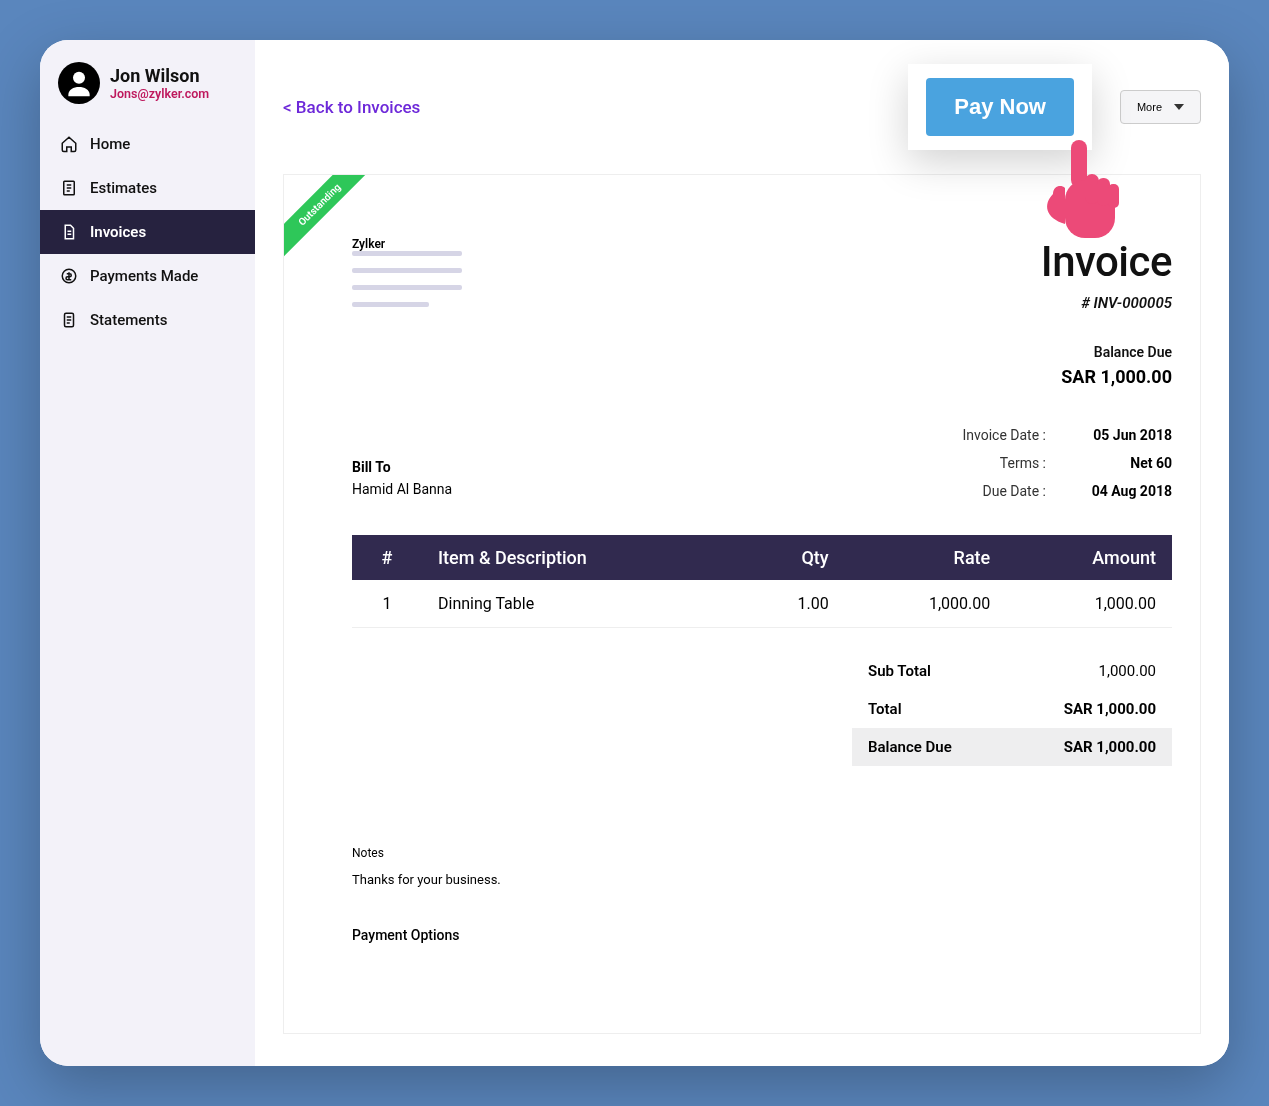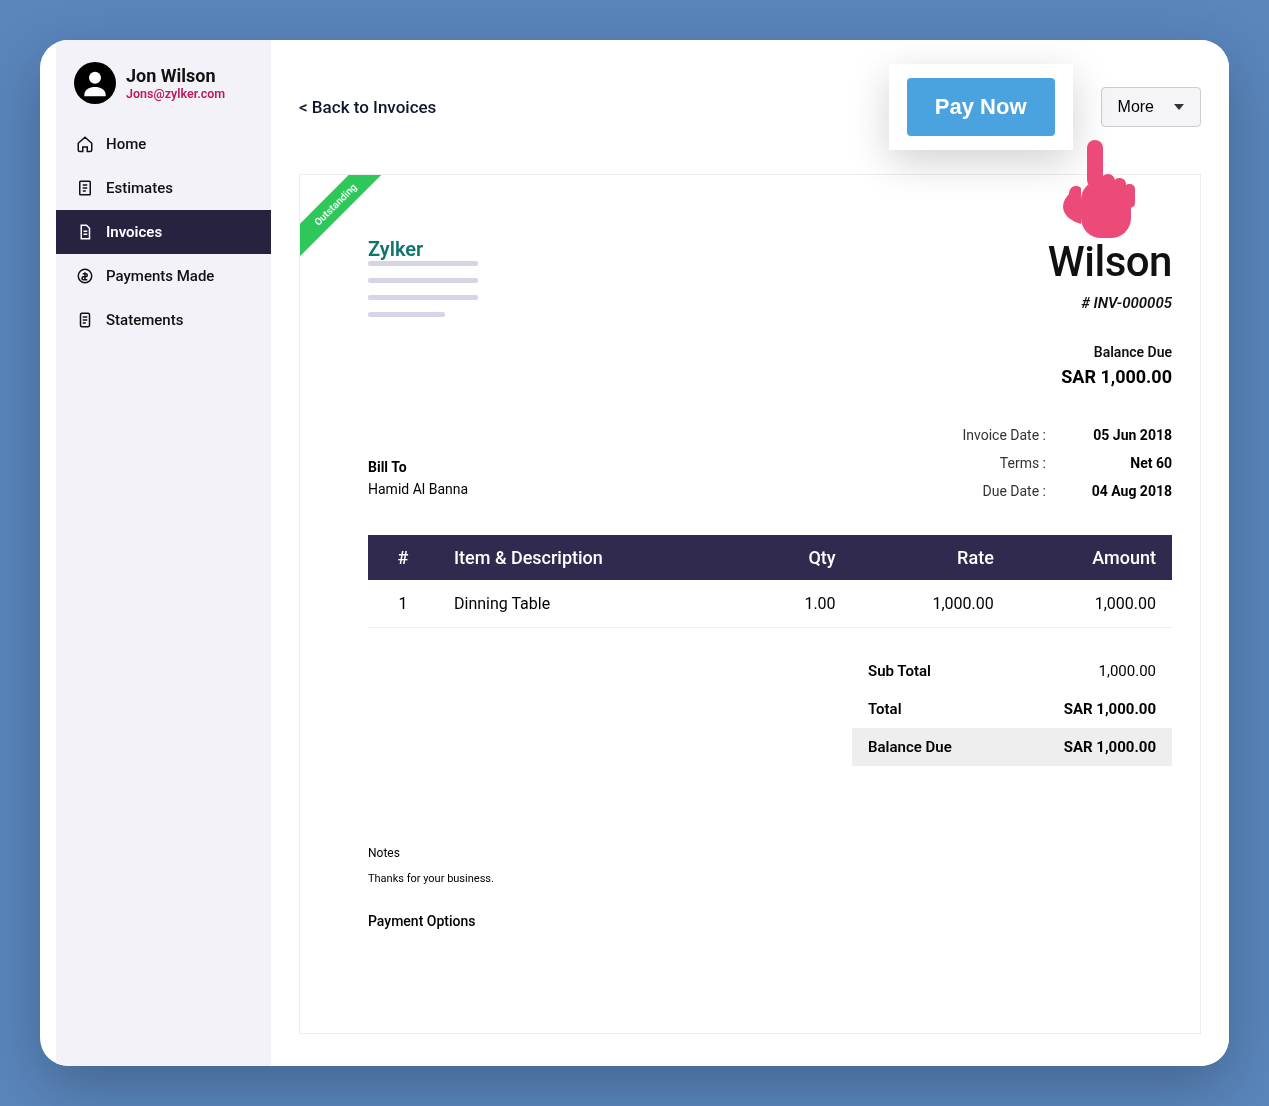--- a/index.html
+++ b/index.html
@@ -13,21 +13,20 @@
   }
   .app-frame {
     width: 1189px;
     height: 1026px;
     background: #fff;
     border-radius: 28px;
     overflow: hidden;
     box-shadow: 0 20px 60px rgba(0,0,0,0.25);
     display: flex;
     position: relative;
-    padding-left: 16px;
   }
   
   .sidebar {
     width: 215px;
     background: #f3f2f9;
     padding-top: 22px;
     flex-shrink: 0;
   }
   .profile {
     display: flex;
@@ -73,21 +72,21 @@
     position: relative;
   }
   .topbar {
     display: flex;
     align-items: center;
     justify-content: space-between;
     margin-bottom: 24px;
   }
   .back-link {
     font-size: 17px;
-    color: #0f172a;
+    color: #6d28d9;
     font-weight: 500;
     cursor: pointer;
   }
   .top-actions { display: flex; align-items: center; gap: 28px; }
   .paynow-wrap {
     background: #fff;
     padding: 14px 18px;
     box-shadow: 0 12px 40px rgba(0,0,0,0.18);
     position: relative;
     z-index: 10;
@@ -99,25 +98,25 @@
     padding: 16px 28px;
     font-size: 22px;
     font-weight: 600;
     border-radius: 4px;
     cursor: pointer;
   }
   .more-btn {
     background: #f5f5f7;
     border: 1px solid #ccc;
     padding: 10px 16px;
-    font-size: 16px;
+    font-size: 11px;
     border-radius: 4px;
     display: flex;
     align-items: center;
-    gap: 20px;
+    gap: 12px;
     cursor: pointer;
   }
   .triangle-down {
     width: 0; height: 0;
     border-left: 5px solid transparent;
     border-right: 5px solid transparent;
     border-top: 6px solid #333;
   }
   
   .pointer-hand {
@@ -146,21 +145,21 @@
     font-weight: 600;
     padding: 6px 50px;
     transform: rotate(-45deg);
   }
   .invoice-header {
     display: flex;
     justify-content: space-between;
     align-items: flex-start;
   }
   .company-block { }
-  .company-name { font-weight: 600; font-size: 20px; color: #0f766e; }
+  .company-name { font-weight: 600; font-size: 12px; color: #000000; }
   .skeleton-lines { width: 110px; }
   .skeleton-line { height: 5px; background: #d6d5e6; border-radius: 2px; margin-bottom: 12px; }
   .invoice-title-block { text-align: right; }
   .invoice-title { font-size: 42px; font-weight: 500; color: #111; letter-spacing: -0.5px; }
   .invoice-number { font-size: 15px; color: #111; font-weight: 600; margin-top: 8px; font-style: italic; }
   .balance-label { font-size: 14px; color: #111; font-weight: 600; margin-top: 32px; }
   .balance-amount { font-size: 18px; font-weight: 700; margin-top: 6px; }
   .meta-row { display: flex; justify-content: flex-end; gap: 36px; font-size: 14px; margin-top: 12px; }
   .meta-row.first { margin-top: 40px; }
   .meta-label { color: #333; min-width: 110px; text-align: right; }
@@ -189,21 +188,21 @@
   .items-table tbody td.col-qty, .items-table tbody td.col-rate, .items-table tbody td.col-amt { text-align: right; }
   
   .totals { margin-top: 24px; margin-left: auto; width: 320px; }
   .total-row { display: flex; justify-content: space-between; padding: 10px 16px; font-size: 15px; }
   .total-row .tlabel { font-weight: 600; }
   .total-row.balance { background: #eeeeef; font-weight: 700; }
   .total-row.total .tvalue, .total-row.balance .tvalue { font-weight: 700; }
   
   .notes-block { margin-top: 80px; }
   .notes-title { font-weight: 400; font-size: 12px; margin-bottom: 12px; }
-  .notes-text { font-size: 11px; margin-bottom: 28px; }
+  .notes-text { font-size: 13px; margin-bottom: 40px; }
   .payment-options { font-weight: 500; font-size: 14px; }
 </style>
 </head>
 <body>
 
 <div class="app-frame">
 
   <aside class="sidebar">
     <div class="profile">
       <div class="avatar">
@@ -304,21 +303,21 @@
         <div class="company-block">
           <div class="company-name">Zylker</div>
           <div class="skeleton-lines">
             <div class="skeleton-line"></div>
             <div class="skeleton-line"></div>
             <div class="skeleton-line"></div>
             <div class="skeleton-line" style="width:70%"></div>
           </div>
         </div>
         <div class="invoice-title-block">
-          <div class="invoice-title">Wilson</div>
+          <div class="invoice-title">Invoice</div>
           <div class="invoice-number"># INV-000005</div>
           <div class="balance-label">Balance Due</div>
           <div class="balance-amount">SAR 1,000.00</div>
         </div>
       </div>
 
       <div class="meta-row first">
         <span class="meta-label">Invoice Date :</span>
         <span class="meta-value">05 Jun 2018</span>
       </div>

